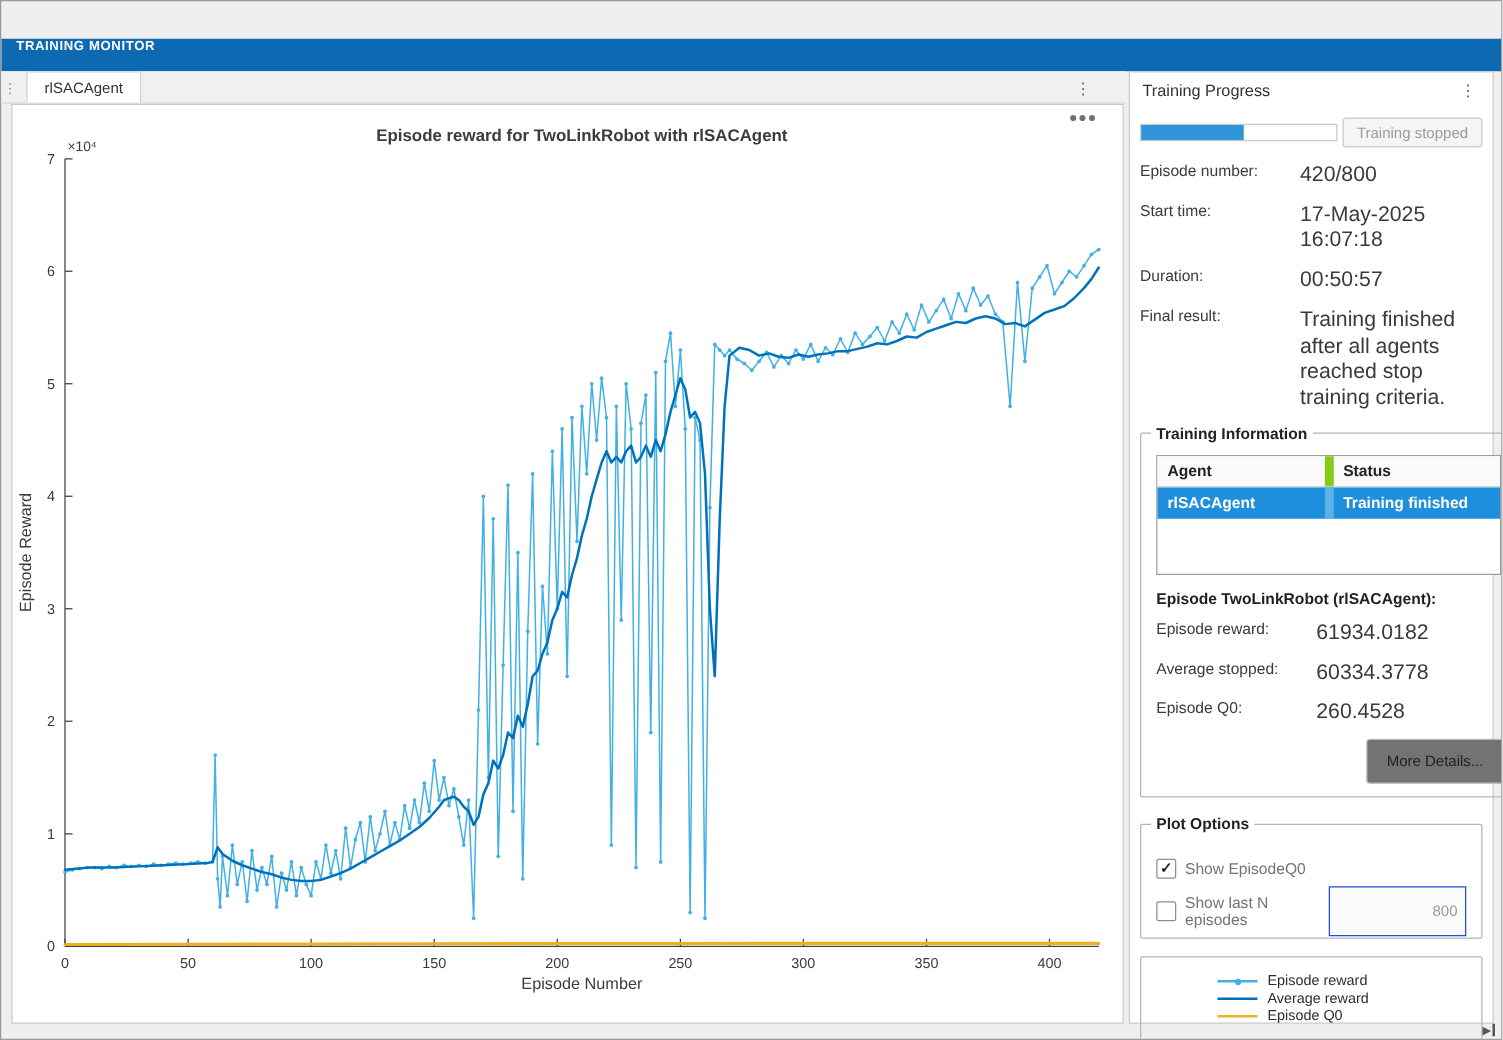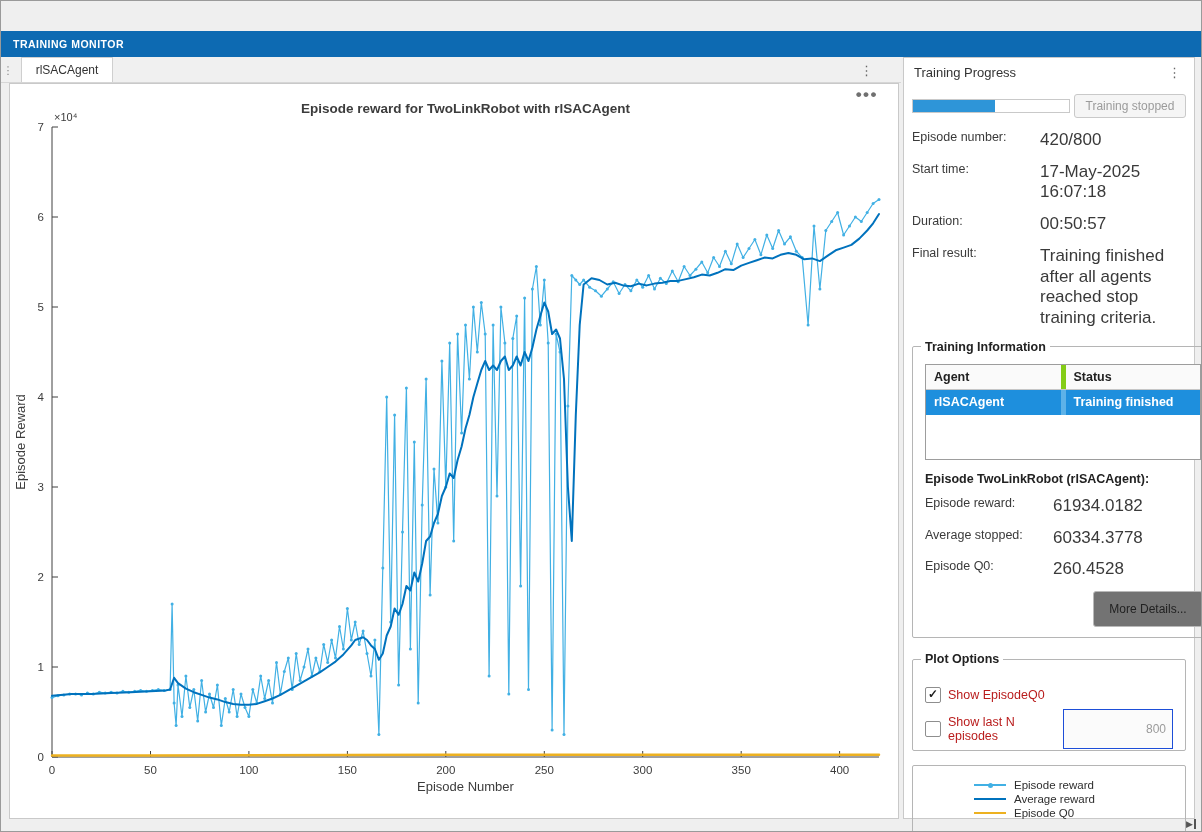--- a/index.html
+++ b/index.html
@@ -5,21 +5,21 @@
   html,body{margin:0;padding:0;}
   body{font-family:"Liberation Sans",sans-serif;background:#dcdcdc;}
   .window{position:relative;width:1202px;height:832px;background:#efefef;border:1px solid #9a9a9a;box-sizing:border-box;overflow:hidden;}
   
   .titlebar{position:absolute;top:0;left:0;right:0;height:30px;background:#fbfbfb;display:flex;align-items:center;border-bottom:1px solid #e8e8e8;}
   .app-icon{width:16px;height:16px;margin:0 8px 0 9px;}
   .title-text{font-size:12.5px;color:#1b1b1b;}
   .win-controls{margin-left:auto;display:flex;height:30px;}
   .win-btn{width:45px;height:30px;display:flex;align-items:center;justify-content:center;font-size:12px;color:#222;cursor:default;}
   
-  .ribbon{position:absolute;top:30px;left:0;right:0;height:26px;background:#0d6ab2;display:flex;align-items:center;}
+  .ribbon{position:absolute;top:30px;left:0;right:0;height:26px;background:#0d6ab2;display:flex;}
   .ribbon-tab{color:#fff;font-size:10.5px;font-weight:bold;letter-spacing:.5px;padding:0 12px;}
   
   .tabstrip{position:absolute;top:56px;left:0;width:900px;height:26px;background:#f0f0f0;border-bottom:1px solid #d6d6d6;box-sizing:border-box;display:flex;align-items:flex-end;}
   .grip{width:14px;text-align:center;color:#8a8a8a;font-size:11px;padding-bottom:5px;}
   .doc-tab{width:92px;height:25px;background:#fff;border:1px solid #cfcfcf;border-bottom:none;display:flex;align-items:center;justify-content:center;font-size:12px;color:#333;margin-left:6px;box-sizing:border-box;}
   .strip-kebab{position:absolute;right:22px;top:4px;color:#666;font-size:13px;padding:2px 6px;}
   
   .plot-panel{position:absolute;left:8px;top:82px;width:890px;height:736px;background:#fff;border:1px solid #c9c9c9;box-sizing:border-box;}
   .plot-ellipsis{position:absolute;top:6px;right:20px;color:#707070;font-size:17px;font-weight:bold;letter-spacing:1.5px;line-height:10px;}
   svg text{font-family:"Liberation Sans",sans-serif;}
@@ -40,31 +40,31 @@
   .fields{margin:12px 8px 0 8px;}
   .field-row{display:flex;margin-bottom:11px;}
   .flabel{width:128px;font-size:12.5px;color:#3a3a3a;flex-shrink:0;}
   .fvalue{font-size:17px;color:#3a3a3a;width:148px;line-height:1.22;}
   fieldset{margin:6px 8px 0 8px;border:1px solid #b5b5b5;border-radius:2px;padding:6px 10px 10px 10px;}
   fieldset legend{font-size:12.5px;font-weight:bold;color:#222;padding:0 4px;margin-left:-2px;}
   .ti-table{border:1px solid #9d9d9d;height:94px;margin:4px 2px 0 2px;background:#fff;}
   .t-row{display:flex;height:25px;box-sizing:border-box;}
   .t-head{border-bottom:1px solid #c6c6c6;background:#fafafa;}
   .t-cell{flex:1;display:flex;align-items:center;padding:0 8px;font-size:12.5px;color:#222;box-sizing:border-box;}
-  .t-cell:first-child{border-right:5px solid #84cc16;}
+  .t-cell:first-child{border-right:7px solid #84cc16;}
   .t-head .t-cell{font-weight:bold;}
   .t-sel{background:#1e8fdd;}
   .t-sel .t-cell{color:#fff;font-weight:bold;border-right-color:#5db2e8;}
   .ep-title{font-size:12.5px;font-weight:bold;color:#222;margin:12px 2px 10px 2px;}
   .ep-row{display:flex;margin:0 2px 11px 2px;}
   .more-row{display:flex;justify-content:flex-end;margin-top:2px;}
   .more-btn{width:110px;height:36px;background:#737373;border:1px solid #b9b9b9;border-radius:3px;font-size:12px;color:#222;font-family:"Liberation Sans",sans-serif;}
   .cb-row{display:flex;align-items:center;margin:12px 2px 0 2px;height:22px;}
   .cb{width:14px;height:14px;border:1px solid #8e8e8e;border-radius:2px;background:#fff;margin-right:7px;font-size:12px;line-height:13px;text-align:center;color:#1b1b1b;font-weight:bold;flex-shrink:0;}
-  .cb-label{font-size:12.5px;color:#b91c1c;}
+  .cb-label{font-size:12.5px;color:#737373;}
   .ninput{margin-left:auto;width:110px;height:40px;border:1px solid #1d4ed8;background:#fbfbfb;color:#9b9b9b;font-size:12px;text-align:right;padding:0 6px;box-sizing:border-box;font-family:"Liberation Sans",sans-serif;}
   .legend-box{margin:14px 8px 0 8px;border:1px solid #b5b5b5;border-radius:2px;height:66px;display:flex;flex-direction:column;justify-content:center;align-items:center;}
   .lg-item{display:flex;align-items:center;height:14px;width:150px;}
   .lg-sample{width:32px;height:2px;position:relative;margin-right:8px;flex-shrink:0;}
   .lg-dot{position:absolute;left:14px;top:-1.5px;width:5px;height:5px;border-radius:50%;}
   .lg-label{font-size:11.5px;color:#2e2e2e;}
   .collapse-ic{position:absolute;right:5px;bottom:2px;display:flex;align-items:center;color:#555;}
   .collapse-ic .tri{font-size:9px;line-height:10px;}
   .collapse-ic .bar{width:2px;height:10px;background:#555;margin-left:1px;}
 </style>

